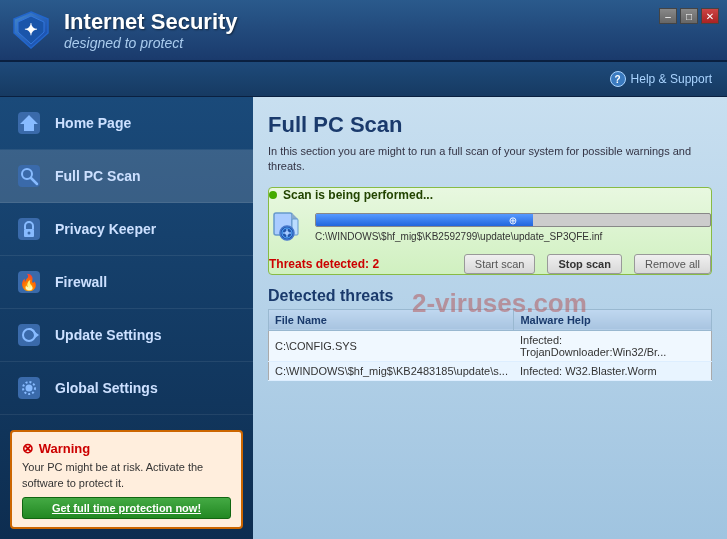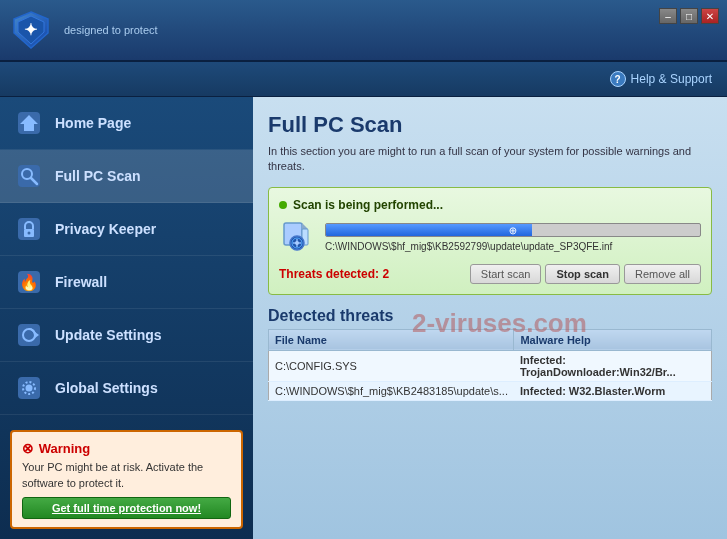--- a/index.html
+++ b/index.html
@@ -32,21 +32,22 @@
       flex-direction: column;
     }
     .title-bar-title {
       color: white;
       font-size: 22px;
       font-weight: bold;
       text-shadow: 1px 1px 2px rgba(0,0,0,0.5);
     }
     .title-bar-subtitle {
       color: #aaccee;
-      font-size: 11px;
+      font-size: 14px;
+      font-style: italic;
     }
     .title-bar-controls {
       position: absolute;
       right: 8px;
       top: 8px;
       display: flex;
       gap: 3px;
     }
     .title-btn {
       width: 18px;
@@ -188,21 +189,20 @@
       color: #334;
       margin-bottom: 12px;
       line-height: 1.4;
     }
 
     
     .scan-box {
       background: linear-gradient(to bottom, #e8f8e0, #d0f0c0);
       border: 1px solid #88bb44;
       border-radius: 4px;
-      padding: 10px;
       margin-bottom: 12px;
     }
     .scan-status-line {
       display: flex;
       align-items: center;
       gap: 6px;
       margin-bottom: 8px;
     }
     .scan-dot {
       width: 8px;
@@ -266,21 +266,21 @@
     .scan-file-path {
       font-size: 10px;
       color: #333;
       white-space: nowrap;
       overflow: hidden;
       text-overflow: ellipsis;
     }
     .scan-actions {
       display: flex;
       align-items: center;
-      gap: 4px;
+      gap: 12px;
     }
     .threats-count {
       font-size: 12px;
       color: #333;
       flex: 1;
     }
     .threats-count span {
       color: #cc0000;
       font-weight: bold;
     }
@@ -348,40 +348,41 @@
     }
     .threats-table td {
       padding: 3px 6px;
       border-bottom: 1px solid #ddeeff;
       color: #333;
       margin-top: 11px;
     }
     .threats-table tr:nth-child(even) td { background: #e8f4ff; }
     .malware-name {
       color: #cc0000;
-      font-weight: bold;
+      font-weight: normal;
     }
   </style>
 </head>
 <body>
 
 <div class="title-bar">
 
   <svg class="title-bar-logo" viewBox="0 0 42 42">
     <defs>
       <linearGradient id="shieldGrad" x1="0%" y1="0%" x2="100%" y2="100%">
         <stop offset="0%" style="stop-color:#4488cc"></stop>
         <stop offset="100%" style="stop-color:#1144aa"></stop>
       </linearGradient>
     </defs>
     <polygon points="21,3 38,10 38,24 21,39 4,24 4,10" fill="url(#shieldGrad)" stroke="#2266cc" stroke-width="1.5"></polygon>
     <polygon points="21,7 34,13 34,23 21,35 8,23 8,13" fill="#1a55aa" stroke="#3377dd" stroke-width="1"></polygon>
     <text x="21" y="26" text-anchor="middle" fill="white" font-size="16" font-weight="bold">✦</text>
   </svg>
   <div class="title-bar-text">
+    <span class="title-bar-title">Internet Security</span>
     <span class="title-bar-subtitle">designed to protect</span>
   </div>
   <div class="title-bar-controls">
     <div class="title-btn">–</div>
     <div class="title-btn">□</div>
     <div class="title-btn close">✕</div>
   </div>
 </div>
 
 <div class="help-bar">

